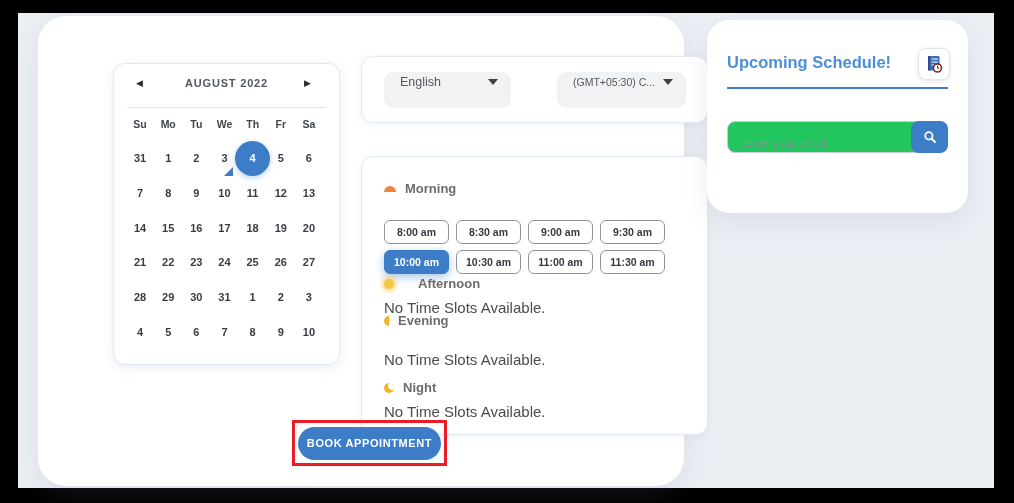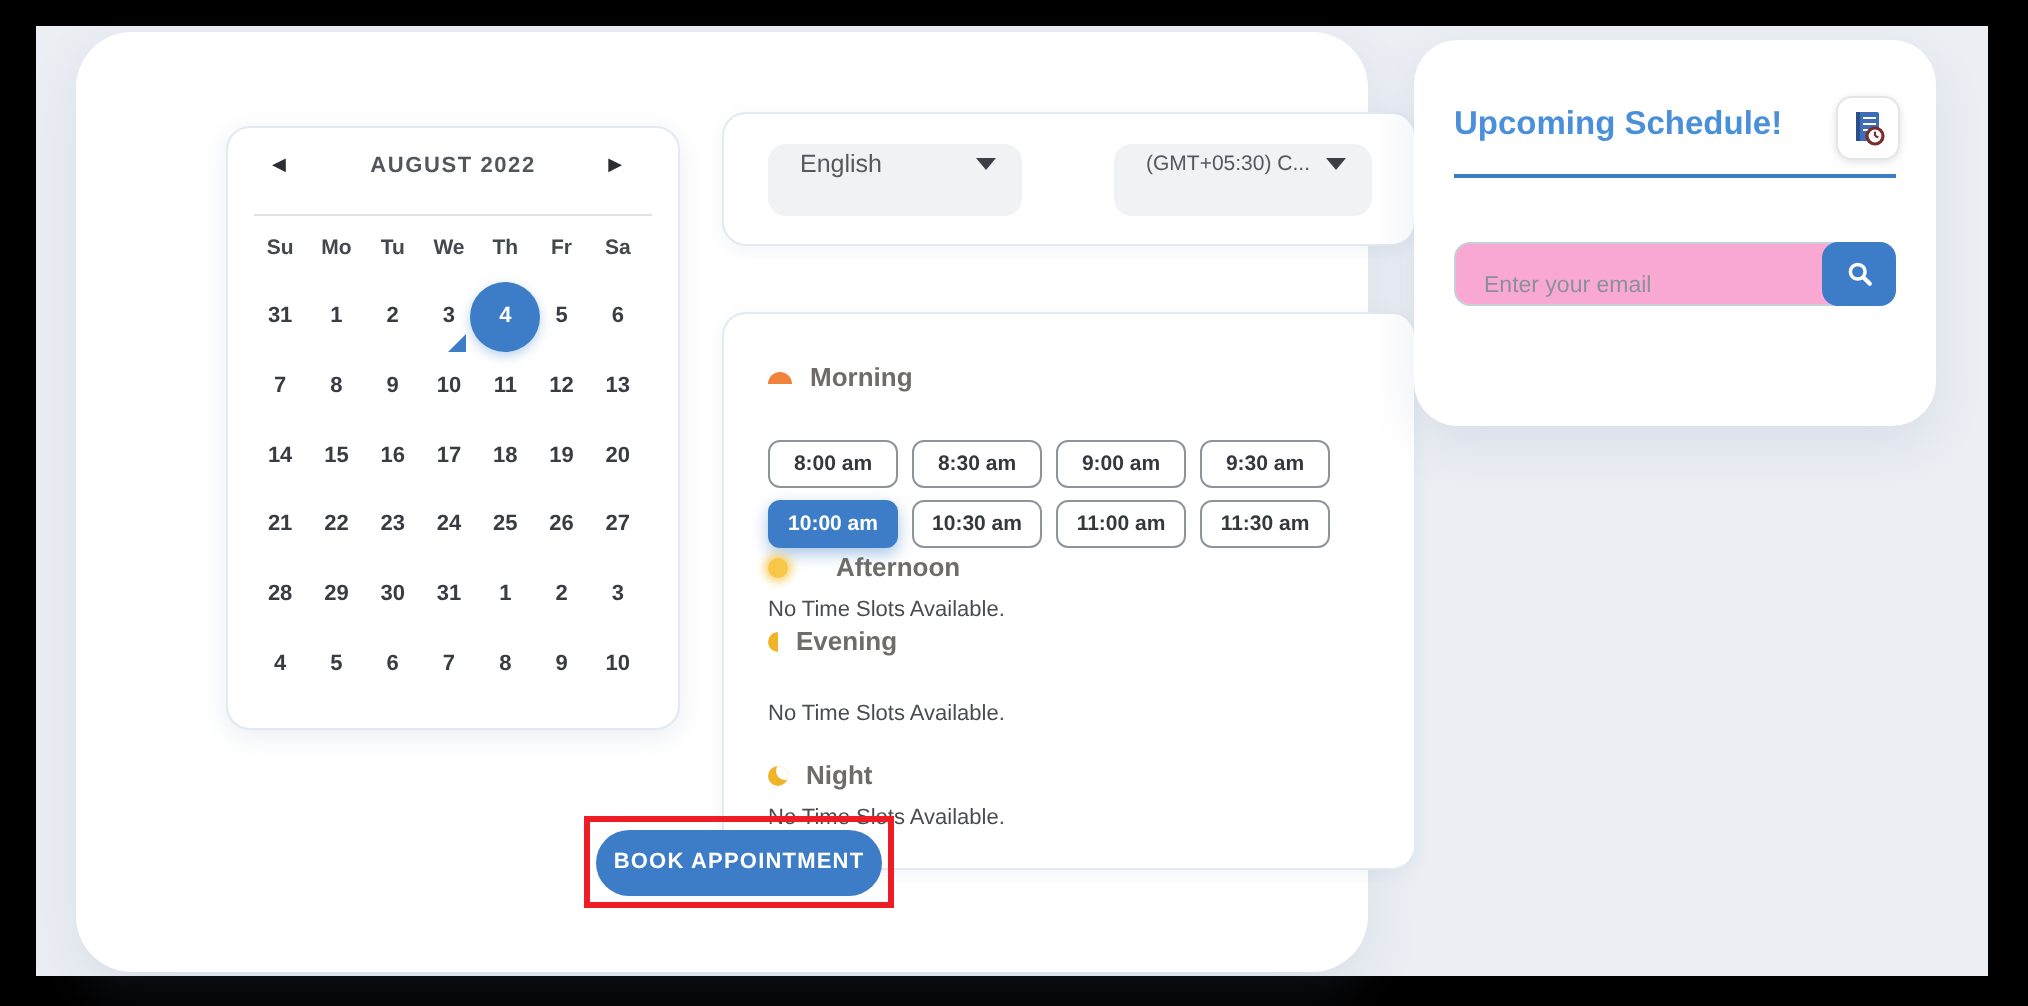--- a/index.html
+++ b/index.html
@@ -56,21 +56,21 @@
   .pill-lang{left:22px;width:127px;font-size:12.5px;}
   .pill-tz{left:195px;width:129px;font-size:10.5px;}
   .caret{width:0;height:0;border-left:5px solid transparent;border-right:5px solid transparent;border-top:6px solid #3c4046;margin-left:8px;flex:none;}
 
   
   .slots-card{
     position:absolute;left:323px;top:140px;width:345px;height:277px;background:#fff;
     border:1px solid #e2e9f2;border-radius:12px;box-shadow:0 2px 8px rgba(120,140,170,.10);
   }
   .sec-head{position:absolute;left:22px;display:flex;align-items:center;gap:9px;font-size:13px;font-weight:700;color:#6e6c68;}
-  .sec-empty{position:absolute;left:22px;font-size:11px;color:#494c50;}
+  .sec-empty{position:absolute;left:22px;font-size:15px;color:#494c50;}
   .head-morning{top:24px;}
   .head-afternoon{top:119px;gap:24px;}
   .empty-afternoon{top:142px;}
   .head-evening{top:156px;}
   .empty-evening{top:194px;}
   .head-night{top:223px;align-items:center;}
   .empty-night{top:246px;}
 
   .slot-grid{position:absolute;left:22px;top:47px;width:288px;display:flex;flex-wrap:wrap;gap:6px 7px;margin-top:16px;}
   .slot-btn{
@@ -81,21 +81,21 @@
 
   
   .icon-sunrise{width:12px;height:6px;border-radius:12px 12px 0 0;background:#f2833c;}
   .icon-sun{width:10px;height:10px;border-radius:50%;background:#f7c74a;box-shadow:0 0 4px 2px rgba(247,199,74,.75);}
   .icon-halfmoon{width:5px;height:10px;border-radius:5px 0 0 5px;background:#f0b429;}
   .icon-crescent{width:10px;height:10px;border-radius:50%;background:#f0b429;position:relative;overflow:hidden;}
   .icon-crescent::after{content:"";position:absolute;left:3.5px;top:-2px;width:9px;height:9px;border-radius:50%;background:#fff;}
 
   
   .book-annotation{
-    position:absolute;left:292px;top:408px;width:149px;height:40px;
+    position:absolute;left:292px;top:420px;width:149px;height:40px;
     border:3px solid #ee1c25;display:flex;align-items:center;justify-content:center;
   }
   .book-btn{
     width:143px;height:33px;border:none;border-radius:17px;background:#3d7dc8;color:#fff;
     font-family:"Liberation Sans",sans-serif;font-size:11px;font-weight:700;letter-spacing:.6px;cursor:pointer;
   }
 
   
   .sched-panel{
     position:absolute;left:707px;top:20px;width:261px;height:193px;background:#fff;
@@ -103,21 +103,21 @@
   }
   .sched-title{position:absolute;left:20px;top:33px;font-size:16.5px;font-weight:700;color:#4a8fd9;}
   .sched-underline{position:absolute;left:20px;top:67px;width:221px;height:2px;background:#3d7dc8;}
   .sched-icon-btn{
     position:absolute;left:211px;top:28px;width:30px;height:30px;background:#fff;border:1px solid #e4e6ea;
     border-radius:8px;box-shadow:0 1px 4px rgba(0,0,0,.12);display:flex;align-items:center;justify-content:center;cursor:pointer;
   }
   .email-row{position:absolute;left:20px;top:101px;width:221px;height:32px;}
   .email-input{
     width:100%;height:100%;box-sizing:border-box;border:1px solid #c9cfd8;border-radius:8px;
-    padding:12px 44px 0 14px;font-family:"Liberation Sans",sans-serif;font-size:11.5px;color:#3a3e45;background:#f9a8d4;outline:none;
+    padding:12px 44px 0 14px;font-family:"Liberation Sans",sans-serif;font-size:11.5px;color:#3a3e45;background:#22c55e;outline:none;
   }
   .email-input::placeholder{color:#8b9099;}
   .email-search-btn{
     position:absolute;right:0;top:0;width:37px;height:32px;border:none;background:#3d7dc8;
     border-radius:8px;cursor:pointer;display:flex;align-items:center;justify-content:center;
   }
 </style>
 </head>
 <body>
 

